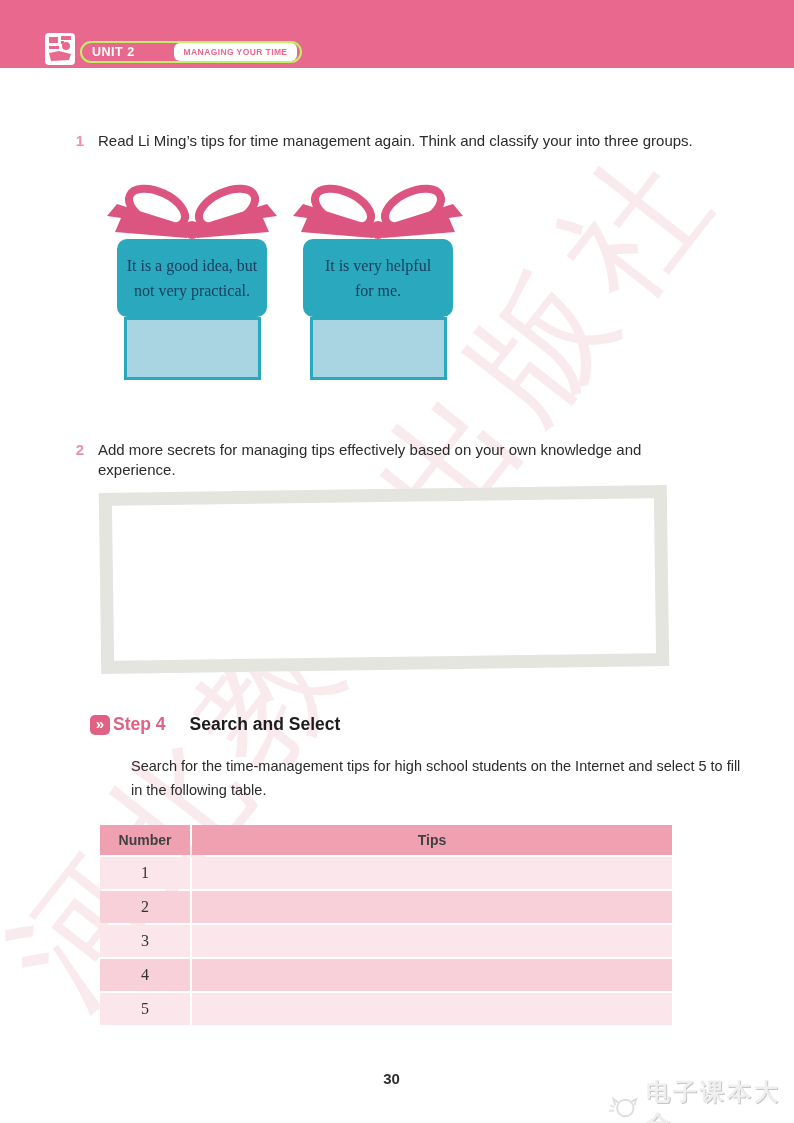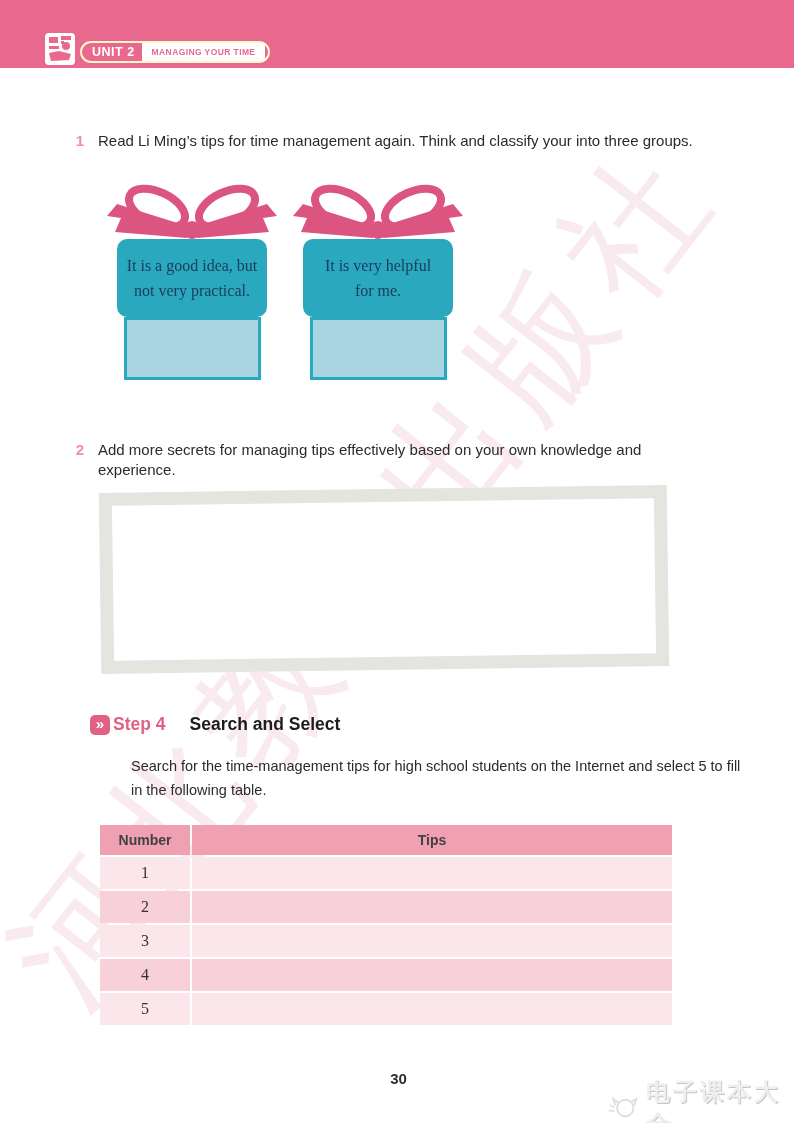--- a/index.html
+++ b/index.html
@@ -5,26 +5,26 @@
   html,body{margin:0;padding:0;}
   body{
     width:794px;height:1123px;position:relative;overflow:hidden;
     background:#ffffff;font-family:"Liberation Sans",sans-serif;color:#2b2b2b;
   }
   
   .band{position:absolute;left:0;top:0;width:794px;height:68px;background:#e9698e;}
   .logo{position:absolute;left:45px;top:33px;width:30px;height:32px;}
   .badge{
     position:absolute;left:80px;top:41px;height:22px;display:inline-flex;align-items:center;
-    border:2px solid #fef9c3;border-radius:14px;padding:0 3px 0 10px;gap:7px;box-sizing:border-box;
+    border:2px solid #bef264;border-radius:14px;padding:0 3px 0 10px;gap:7px;box-sizing:border-box;
   }
   .badge .unit-label{color:#ffffff;font-weight:bold;font-size:12.5px;letter-spacing:.5px;}
   .badge .pill{
     background:#ffffff;color:#e9698e;font-weight:bold;font-size:8.5px;letter-spacing:.4px;
-    border-radius:1px;padding:4px 10px;line-height:10px;
+    border-radius:6px;padding:4px 10px;line-height:10px;margin-left:32px;
   }
   
   .wm-diag{
     position:absolute;left:-30px;top:930px;transform:rotate(-52deg);transform-origin:0 0;
     font-family:"DejaVu Serif",serif;font-size:135px;letter-spacing:14px;white-space:nowrap;
     color:rgba(214,116,144,0.15);pointer-events:none;z-index:0;
   }
   
   .exercise{position:absolute;display:flex;gap:12px;font-size:15px;line-height:20px;z-index:2;}
   .exercise .num{color:#ef8fa8;font-weight:bold;width:12px;text-align:center;flex:none;}
@@ -63,21 +63,21 @@
   .tips-table{position:absolute;left:100px;top:825px;width:572px;z-index:2;}
   .t-row{display:flex;margin-bottom:2px;}
   .t-cell{display:flex;align-items:center;justify-content:center;box-sizing:border-box;}
   .c-num{width:90px;flex:none;}
   .c-tip{flex:1;margin-left:2px;}
   .t-head .t-cell{background:#f0a1b1;height:30px;font-size:14px;font-weight:bold;color:#414141;}
   .t-data .t-cell{height:32px;font-family:"Liberation Serif","DejaVu Serif",serif;font-size:16px;color:#333;}
   .row-light .t-cell{background:#fbe6ec;}
   .row-dark .t-cell{background:#f7d0da;}
   
-  .pagenum{position:absolute;left:91px;top:1070px;width:615px;text-align:center;
+  .pagenum{position:absolute;left:84px;top:1070px;width:615px;text-align:center;
     font-size:15px;font-weight:bold;color:#2e2e2e;z-index:2;}
   .footmark{position:absolute;left:607px;top:1076px;display:flex;align-items:center;gap:8px;z-index:2;}
   .footmark .txt{
     font-size:24px;font-weight:bold;letter-spacing:3px;color:#efefef;
     text-shadow:1px 1px 0 #c6c6c6;font-family:"DejaVu Sans",sans-serif;
   }
 </style>
 </head>
 <body>
 

